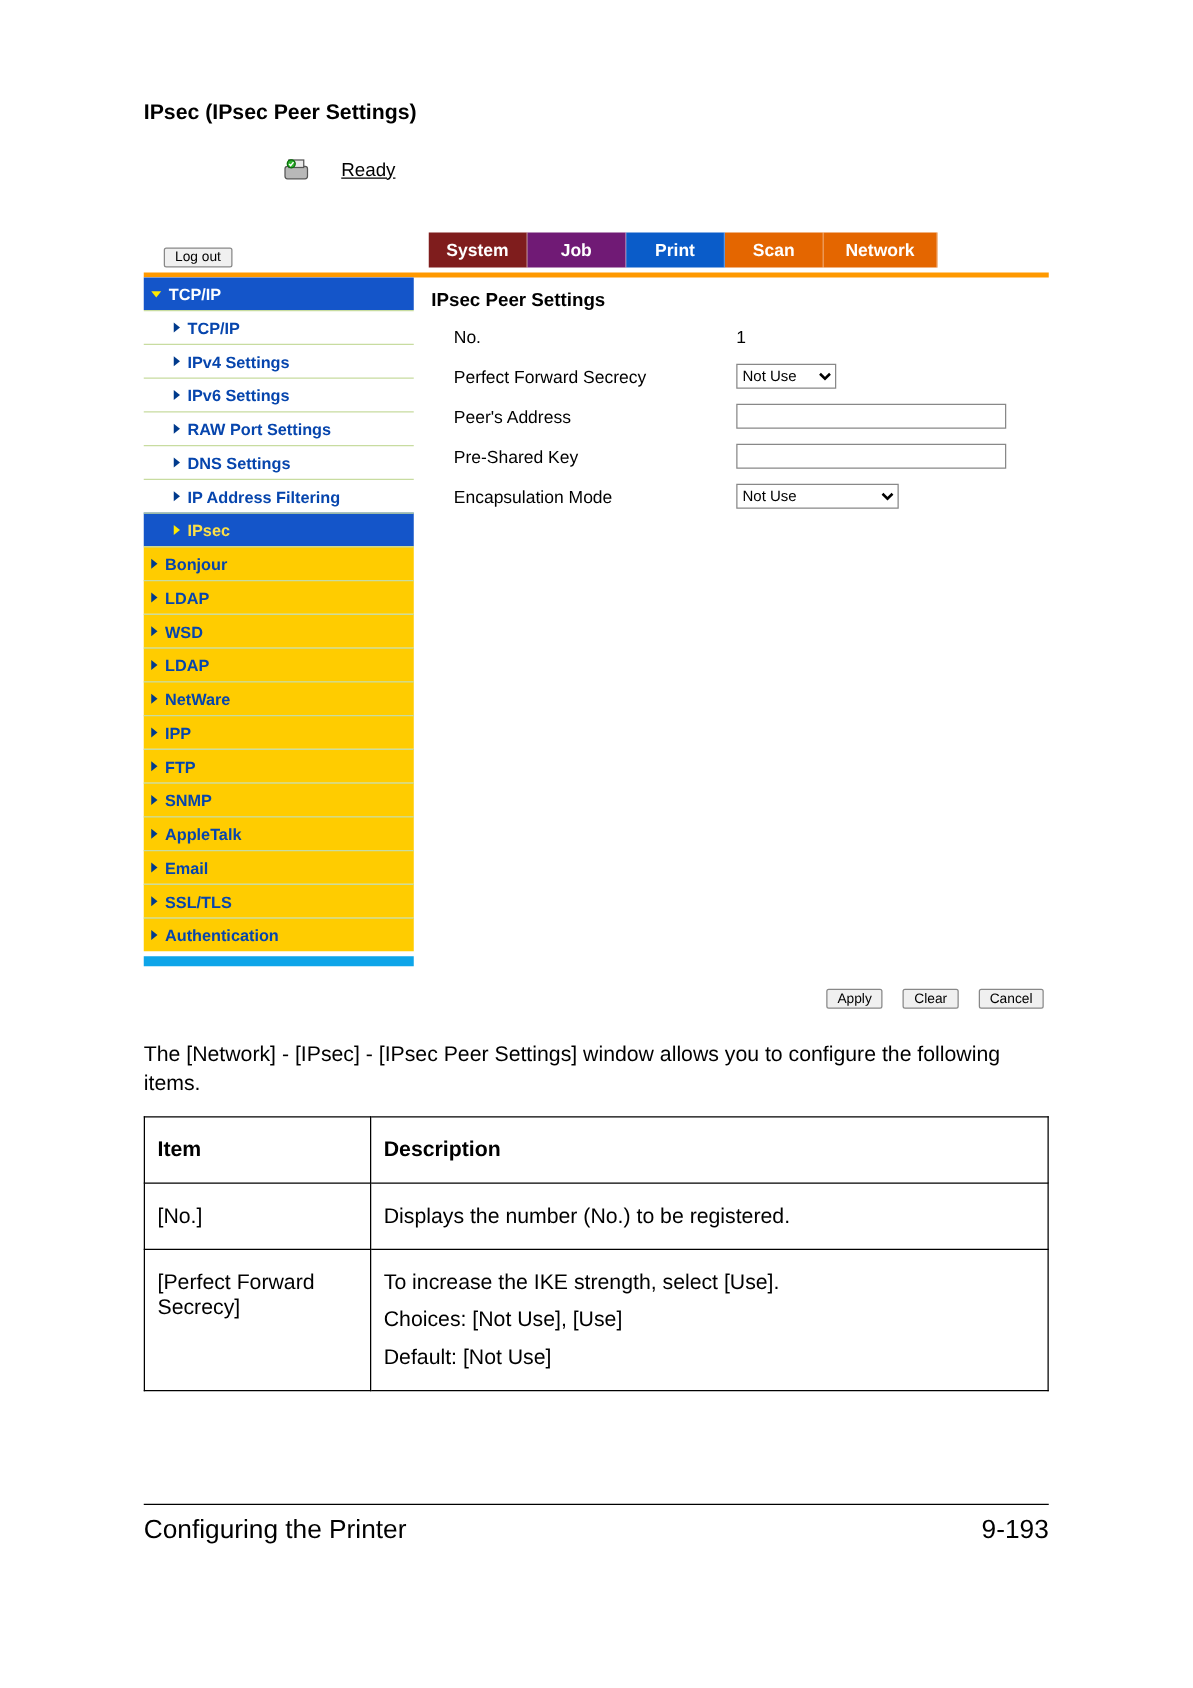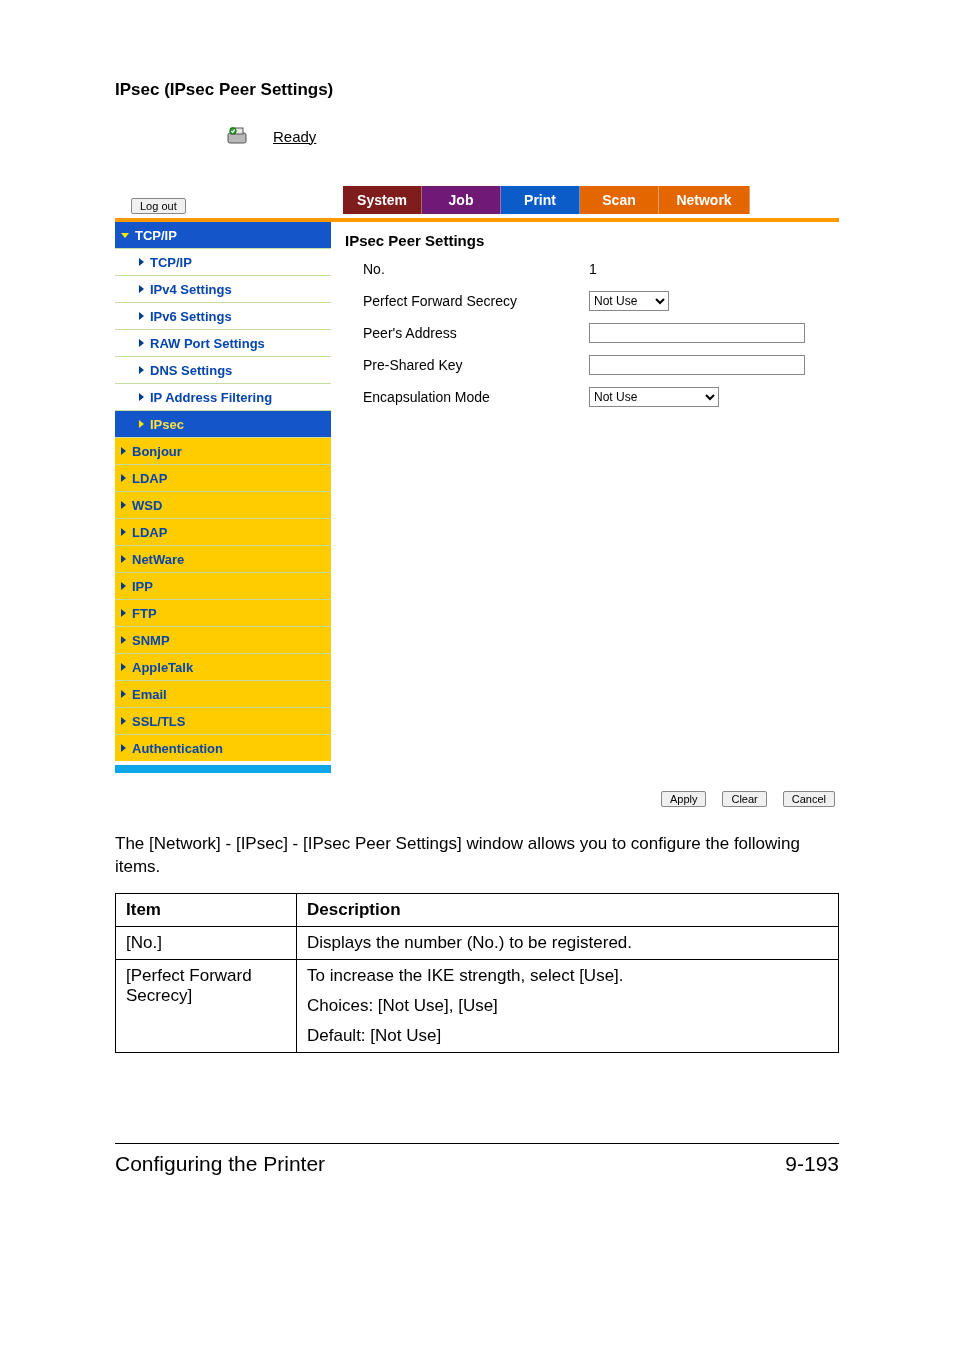--- a/index.html
+++ b/index.html
@@ -199,21 +199,21 @@
     line-height: 1.35;
   }
   table.desc {
     border-collapse: collapse;
     width: 100%;
     margin-top: 14px;
     font-size: 17px;
   }
   table.desc th, table.desc td {
     border: 1px solid #000;
-    padding: 6px 10px;
+    padding: 16px 10px;
     text-align: left;
     vertical-align: top;
   }
   table.desc th { font-weight: bold; }
   table.desc .stack > div + div { margin-top: 10px; }
   .footer {
     display: flex;
     justify-content: space-between;
     align-items: flex-end;
     border-top: 1px solid #000;

